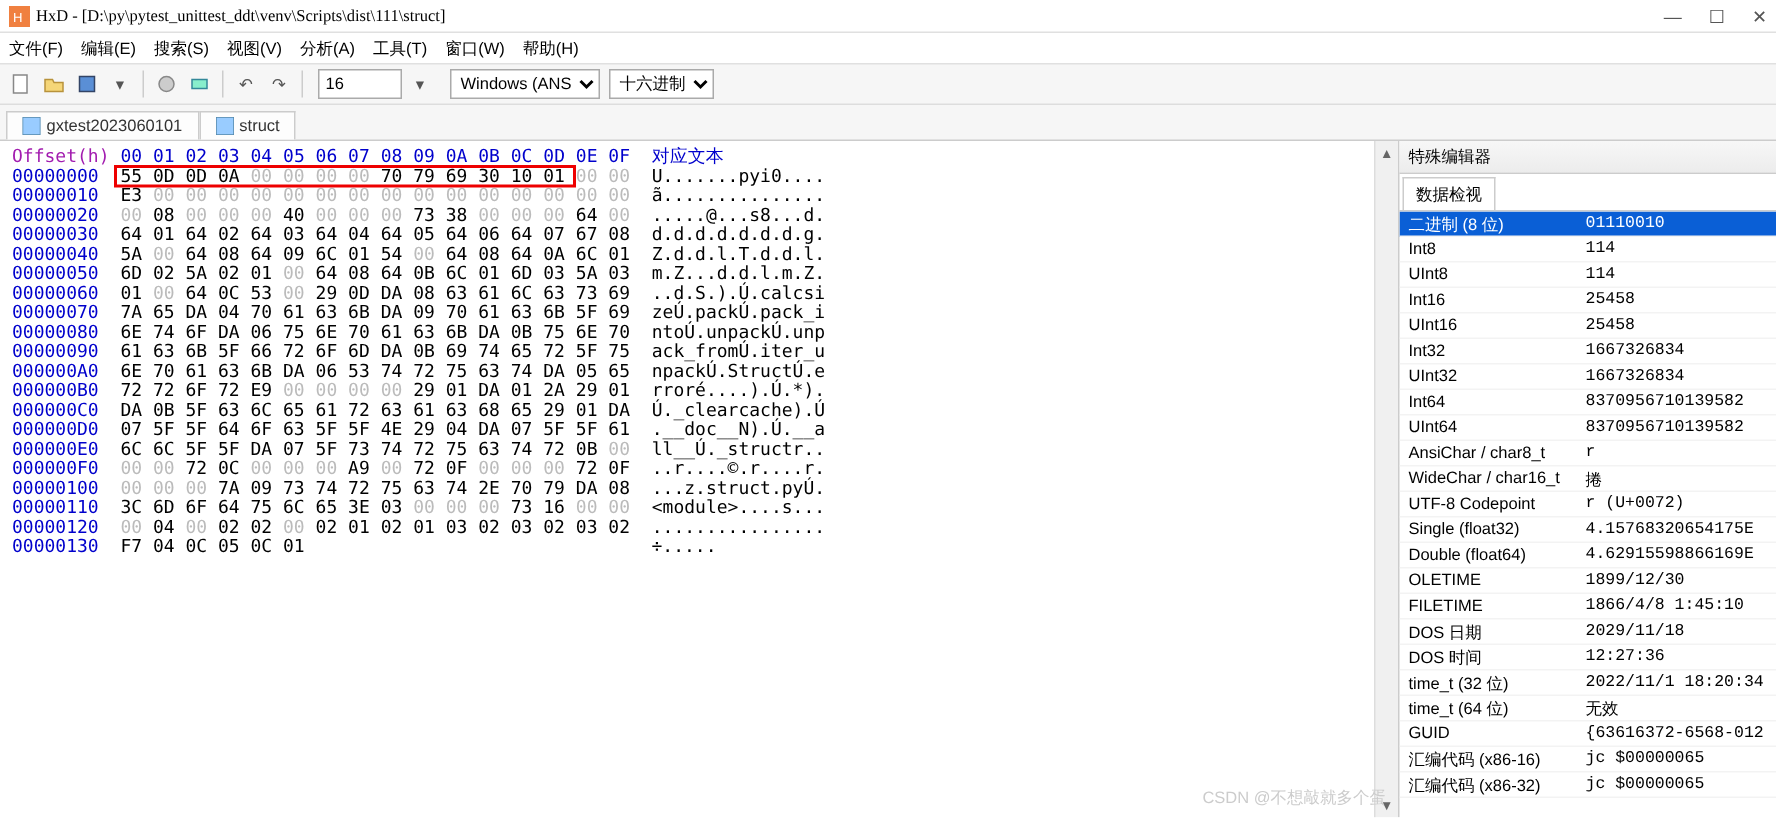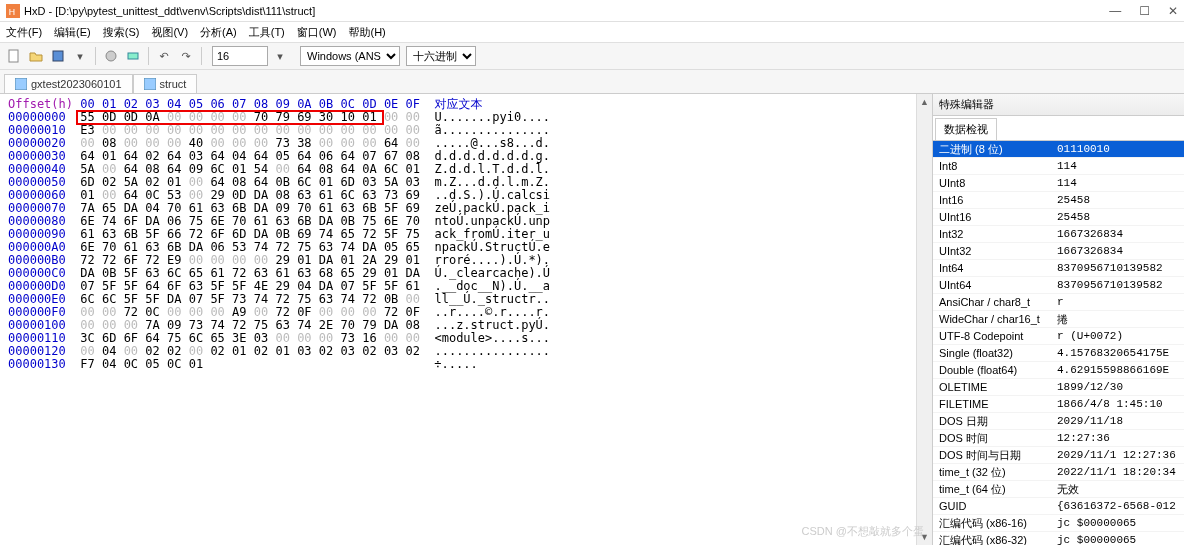--- a/index.html
+++ b/index.html
@@ -1,20 +1,20 @@
 <!DOCTYPE html>
 <html><head>
 <meta charset="utf-8">
 <style>
   * { box-sizing: border-box; margin: 0; padding: 0; }
   body { font-family: "Microsoft YaHei", Tahoma, sans-serif; font-size: 11px; background: #fff; color: #000; }
   .window { width: 1184px; height: 545px; display: flex; flex-direction: column; }
   .titlebar { height: 22px; display: flex; align-items: center; padding: 0 6px; background: #fff; border-bottom: 1px solid #e0e0e0; }
   .titlebar .app-icon { width: 14px; height: 14px; margin-right: 4px; }
-  .titlebar .title-text { color: #000; font-size: 11px; }
+  .titlebar .title-text { color: #000; font-size: 11px; font-family: Liberation Serif, serif; }
   .titlebar .win-buttons { margin-left: auto; display: flex; gap: 18px; color: #555; font-size: 12px; }
   .menubar { height: 20px; display: flex; align-items: center; padding: 0 6px; gap: 12px; background: #fff; }
   .menubar span { color: #000; cursor: default; }
   .toolbar { height: 28px; display: flex; align-items: center; padding: 0 4px; gap: 2px; background: #f6f6f6; border-top: 1px solid #e0e0e0; border-bottom: 1px solid #ddd; }
   .tb-btn { width: 20px; height: 20px; display: inline-flex; align-items: center; justify-content: center; color: #555; border: 1px solid transparent; border-radius: 2px; }
   .tb-sep { width: 1px; height: 18px; background: #ccc; margin: 0 3px; }
   .tb-input { height: 20px; border: 1px solid #aaa; padding: 0 4px; font-size: 11px; background: #fff; }
   .tb-sel { height: 20px; border: 1px solid #aaa; font-size: 11px; background: #fff; padding: 0 2px; }
   .tabbar { height: 24px; display: flex; align-items: flex-end; gap: 0; background: #f6f6f6; padding: 0 4px; border-bottom: 1px solid #ccc; }
   .tab { display: flex; align-items: center; gap: 4px; padding: 3px 10px; border: 1px solid #ccc; background: #fdfdfd; border-bottom: none; font-size: 11px; color: #333; }
@@ -202,24 +202,20 @@
           </div>
           <div class="insp-row">
             <div class="insp-name">DOS 日期</div>
             <div class="insp-val">2029/11/18</div>
           </div>
           <div class="insp-row">
             <div class="insp-name">DOS 时间</div>
             <div class="insp-val">12:27:36</div>
           </div>
           <div class="insp-row">
-            <div class="insp-name">DOS 时间与日期</div>
-            <div class="insp-val">2029/11/1 12:27:36</div>
-          </div>
-          <div class="insp-row">
             <div class="insp-name">time_t (32 位)</div>
             <div class="insp-val">2022/11/1 18:20:34</div>
           </div>
           <div class="insp-row">
             <div class="insp-name">time_t (64 位)</div>
             <div class="insp-val">无效</div>
           </div>
           <div class="insp-row">
             <div class="insp-name">GUID</div>
             <div class="insp-val">{63616372-6568-012</div>

